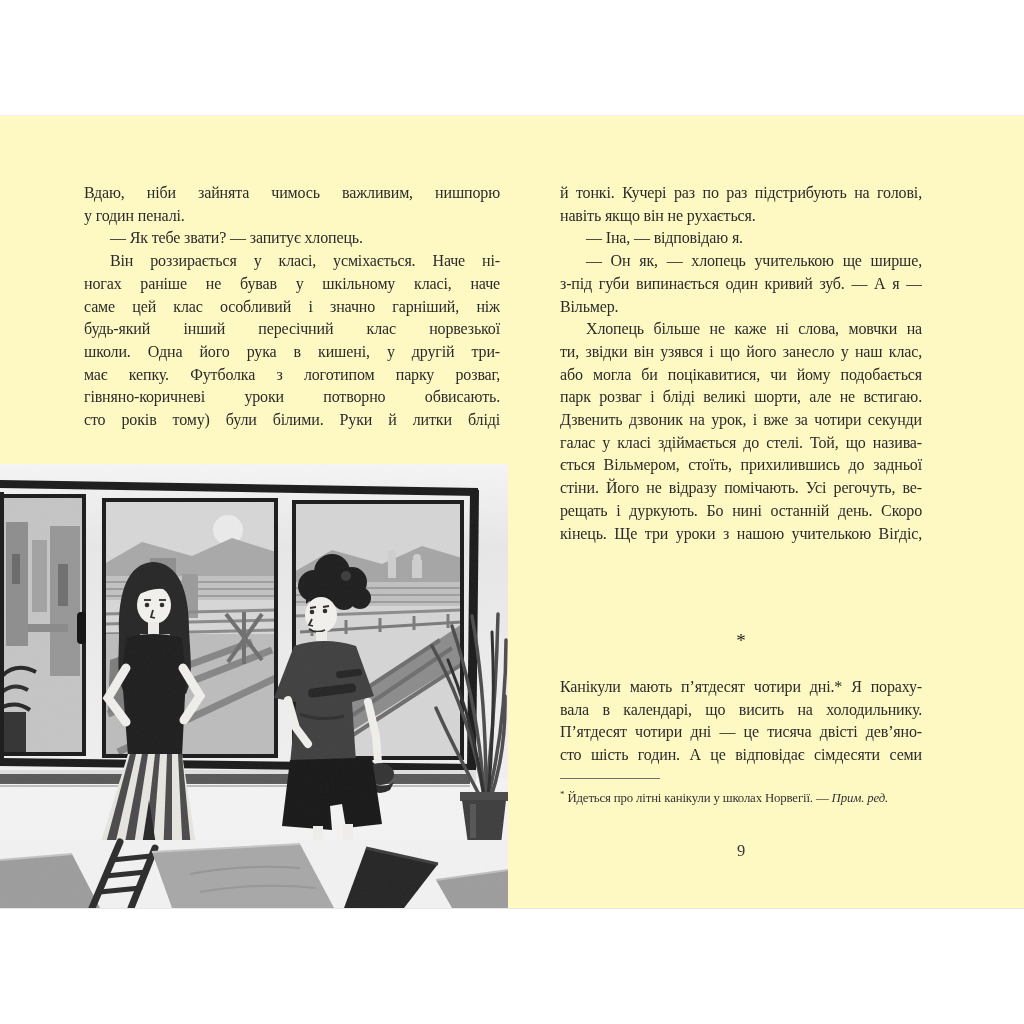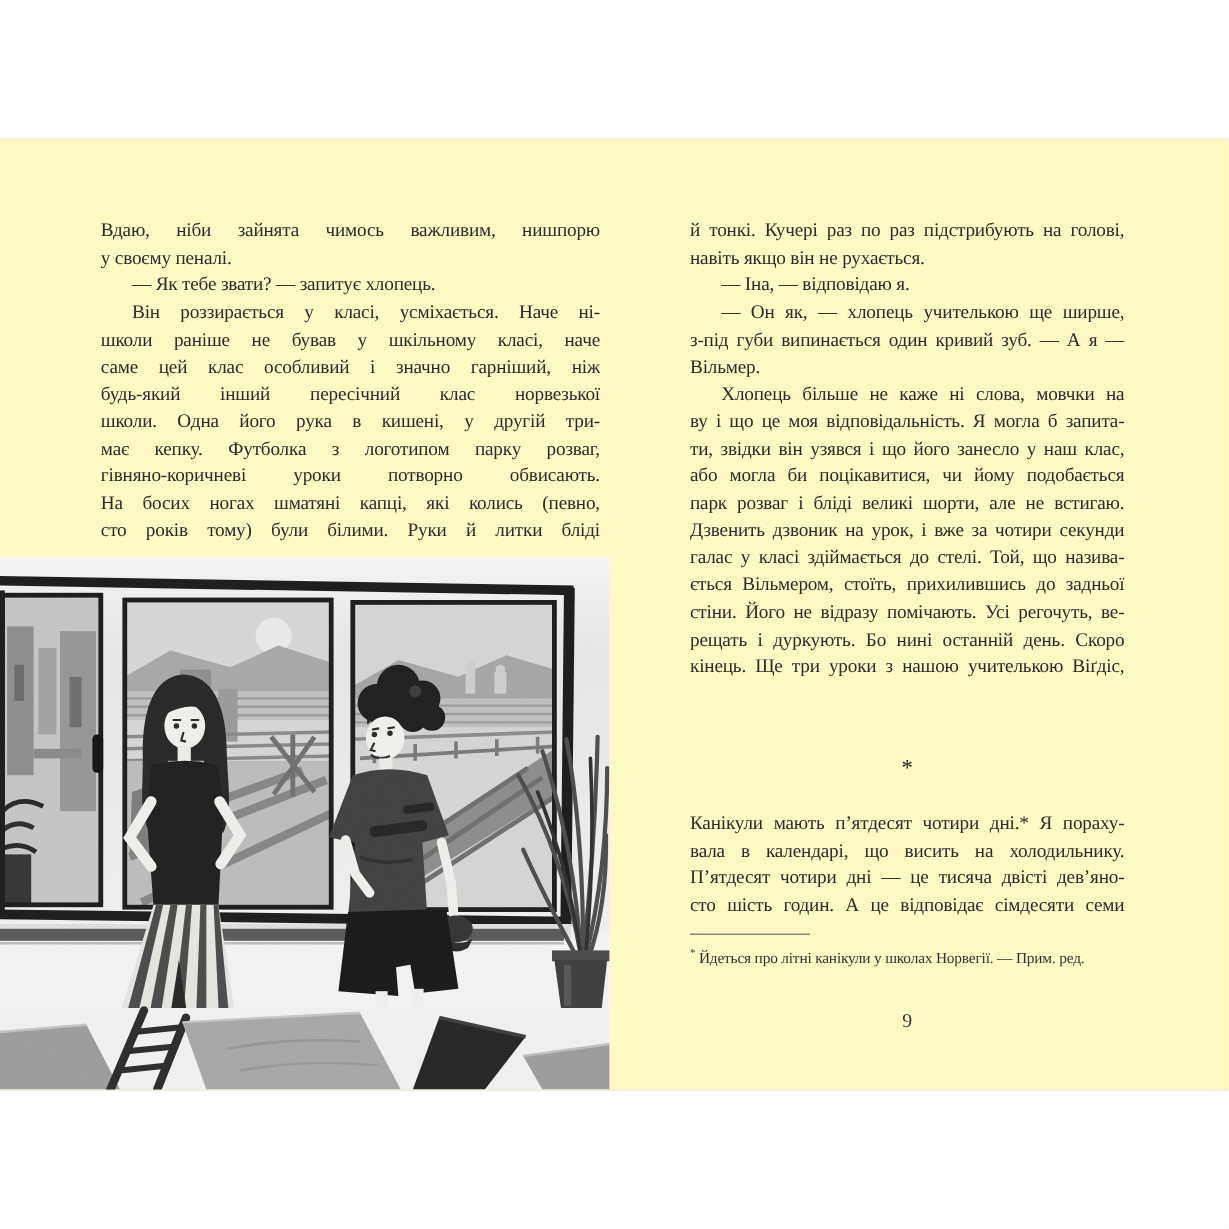--- a/index.html
+++ b/index.html
@@ -1,61 +1,60 @@
 <!DOCTYPE html>
 <html><head>
 <meta charset="utf-8">
 <style>
   html,body{margin:0;padding:0;background:#ffffff;}
   body{width:1024px;height:1024px;position:relative;font-family:"Liberation Serif",serif;color:#2b2b2b;overflow:hidden;}
   .page{position:absolute;left:0;top:115px;width:1024px;height:792px;background:#fef9c3;border-top:1px solid #f0f0f0;border-bottom:1px solid #e8e8e8;}
   .col{position:absolute;font-size:16px;line-height:22.7px;letter-spacing:-0.15px;}
   .col-left{left:84px;top:66px;width:416px;}
-  .col-right{left:575px;top:66px;width:362px;height:720px;}
+  .col-right{left:560px;top:66px;width:362px;height:720px;}
   .line{text-align:justify;text-align-last:justify;white-space:nowrap;overflow:hidden;}
   .line.end{text-align-last:left;}
   .line.first{text-indent:26px;}
   .block-top{position:absolute;left:0;top:0;width:100%;}
   .sep{position:absolute;left:0;top:448px;width:100%;text-align:center;font-size:19px;color:#1f1f1f;}
   .block-bottom{position:absolute;left:0;top:494px;width:100%;}
   .footrule{position:absolute;left:0;top:596px;width:100px;border-top:1px solid #6f6f6f;}
   .footnote{position:absolute;left:0;top:604px;width:100%;font-size:12.8px;line-height:17px;white-space:nowrap;color:#333;}
   .footnote sup{font-size:9px;}
-  .footnote .src{}
+  .footnote .src{font-style:italic;}
   .pagenum{position:absolute;left:0;top:658px;width:100%;text-align:center;font-size:16.5px;color:#3a3a3a;}
   .illustration{position:absolute;left:0;top:348px;width:508px;height:444px;}
 </style>
 </head>
 <body>
 
 <div class="page">
 
   <div class="col col-left">
 
       <div class="line">Вдаю, ніби зайнята чимось важливим, нишпорю</div>
 
-      <div class="line end">у своєму пеналі.</div>
+      <div class="line end">у годин пеналі.</div>
 
       <div class="line first end">— Як тебе звати? — запитує хлопець.</div>
 
       <div class="line first">Він роззирається у класі, усміхається. Наче ні-</div>
 
-      <div class="line">школи раніше не бував у шкільному класі, наче</div>
+      <div class="line">ногах раніше не бував у шкільному класі, наче</div>
 
       <div class="line">саме цей клас особливий і значно гарніший, ніж</div>
 
       <div class="line">будь-який інший пересічний клас норвезької</div>
 
       <div class="line">школи. Одна його рука в кишені, у другій три-</div>
 
       <div class="line">має кепку. Футболка з логотипом парку розваг,</div>
 
       <div class="line">гівняно-коричневі уроки потворно обвисають.</div>
 
-      <div class="line">На босих ногах шматяні капці, які колись (певно,</div>
 
       <div class="line">сто років тому) були білими. Руки й литки бліді</div>
     </div>
 
   <div class="col col-right">
     <div class="block-top">
 
         <div class="line">й тонкі. Кучері раз по раз підстрибують на голові,</div>
 
         <div class="line end">навіть якщо він не рухається.</div>
@@ -64,21 +63,20 @@
 
         <div class="line first">— Он як, — хлопець учителькою ще ширше,</div>
 
         <div class="line">з-під губи випинається один кривий зуб. — А я —</div>
 
         <div class="line end">Вільмер.</div>
 
         <div class="line first">Хлопець більше не каже ні слова, мовчки на</div>
 
 
-        <div class="line">ву і що це моя відповідальність. Я могла б запита-</div>
 
         <div class="line">ти, звідки він узявся і що його занесло у наш клас,</div>
 
         <div class="line">або могла би поцікавитися, чи йому подобається</div>
 
         <div class="line">парк розваг і бліді великі шорти, але не встигаю.</div>
 
         <div class="line">Дзвенить дзвоник на урок, і вже за чотири секунди</div>
 
         <div class="line">галас у класі здіймається до стелі. Той, що назива-</div>

